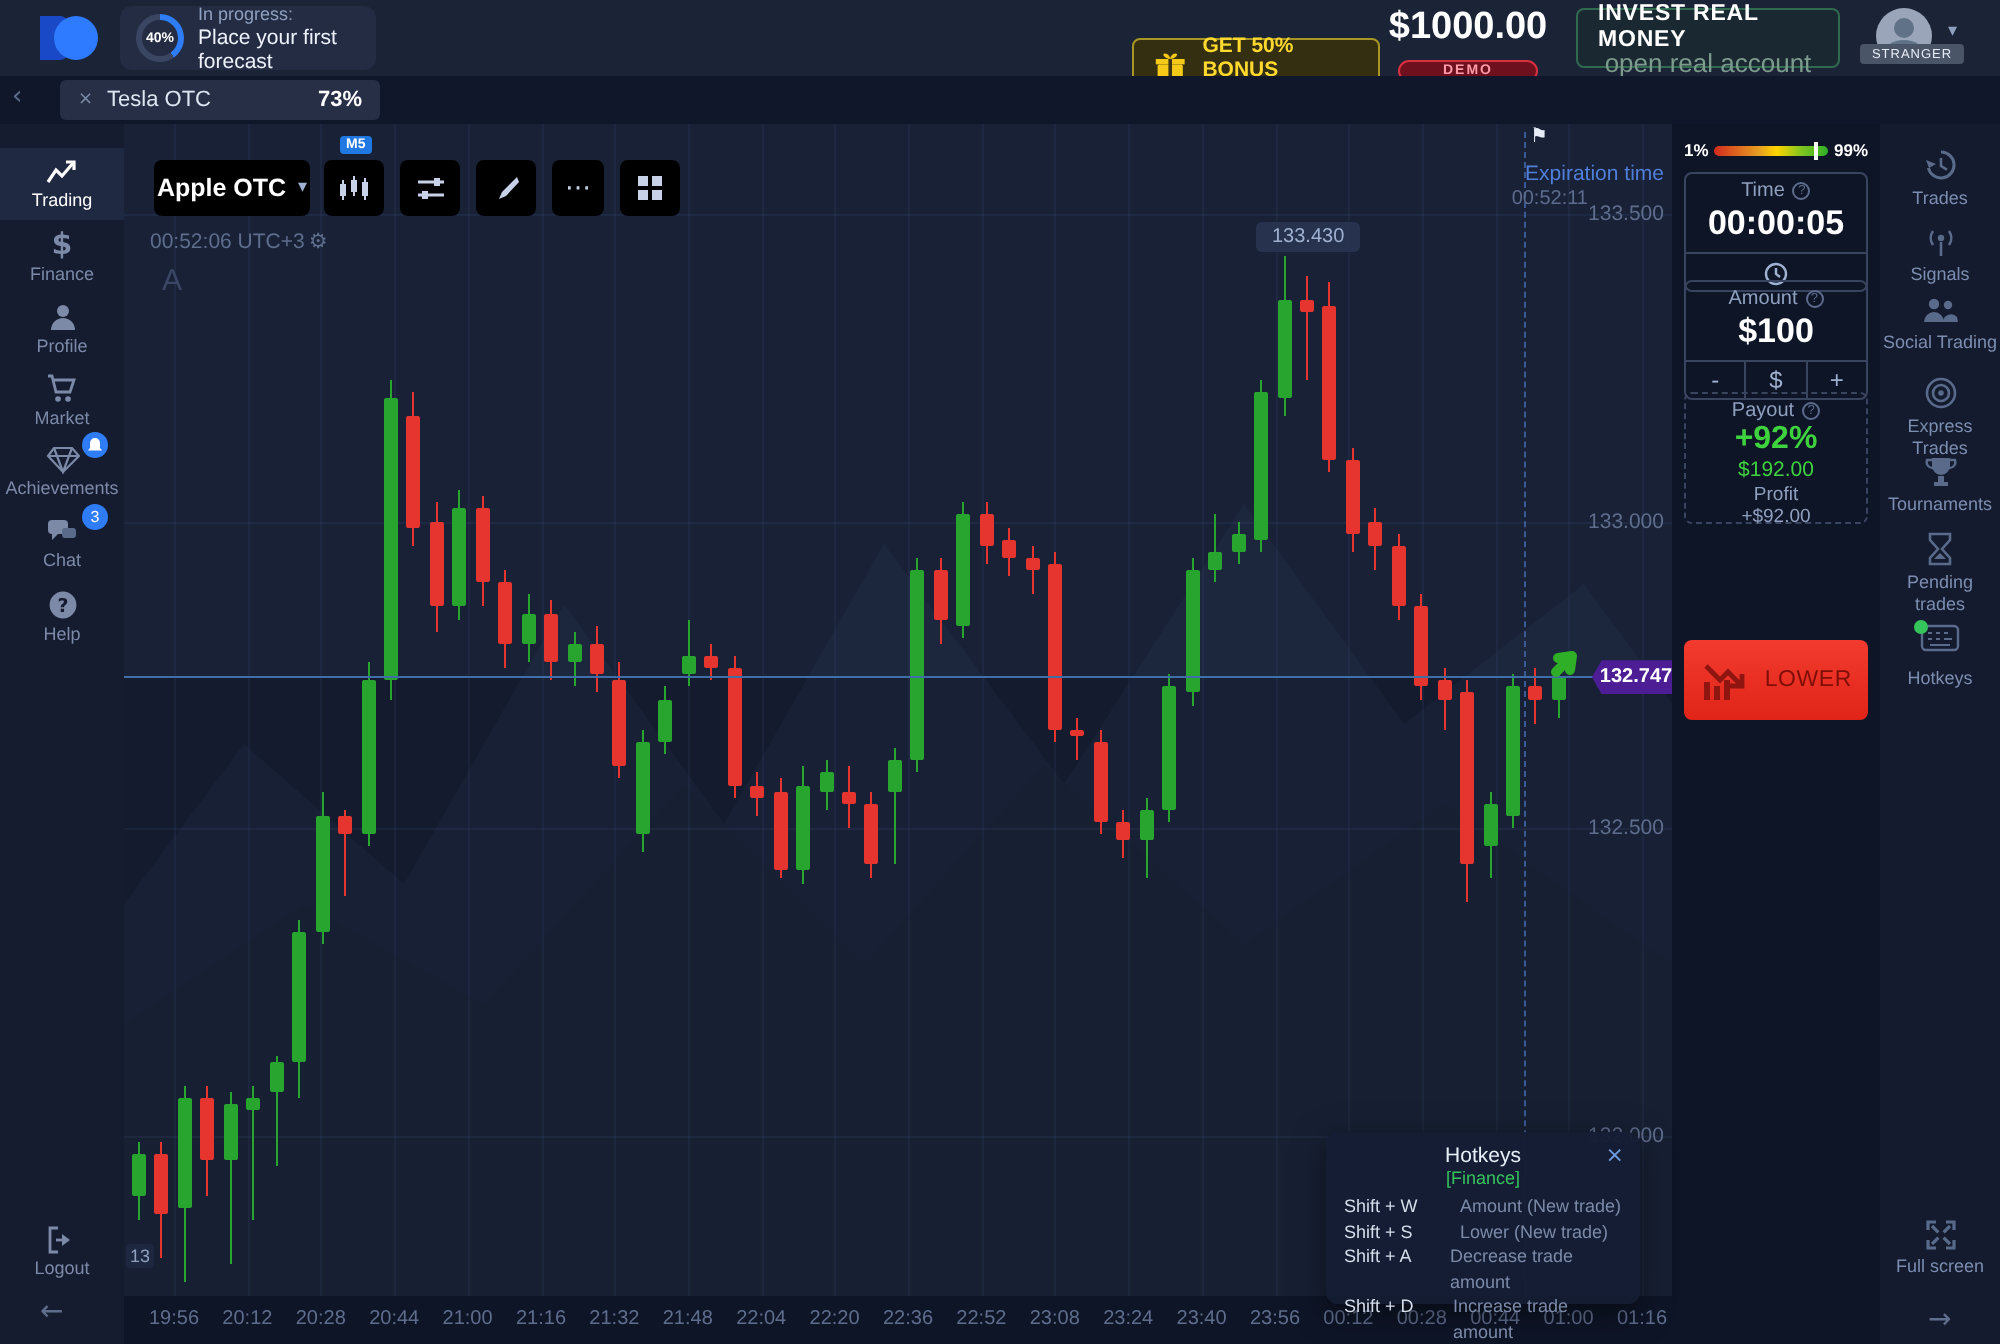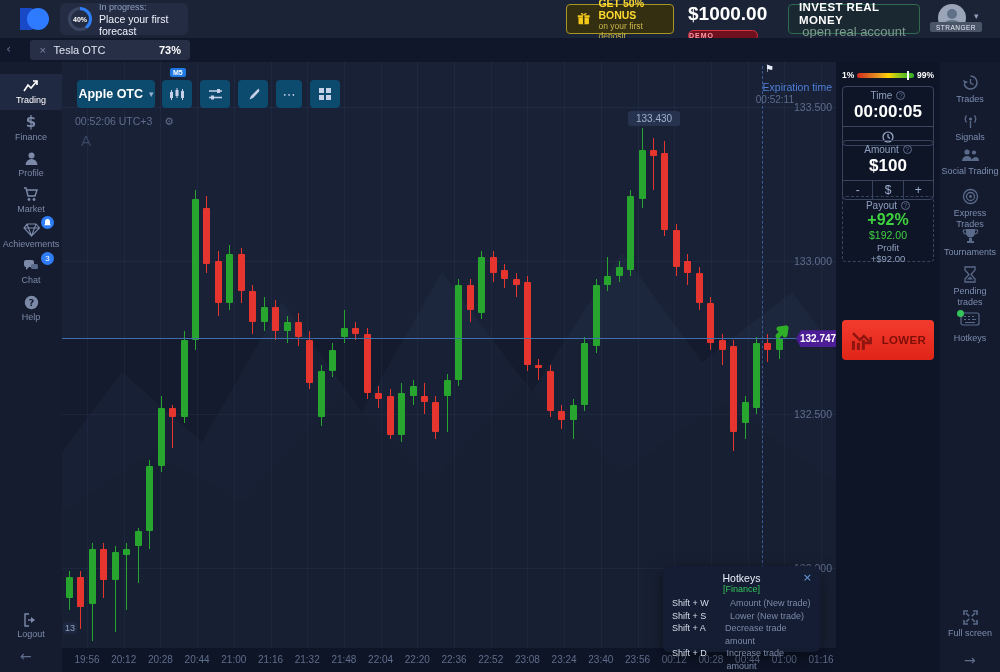--- a/index.html
+++ b/index.html
@@ -12,24 +12,24 @@
   #logo { position:absolute; left:18px; top:6px; width:32px; height:26px; }
   #progress-widget { position:absolute; left:60px; top:3px; width:128px; height:32px; background:#242c44; border-radius:6px; display:flex; align-items:center; padding:0 8px; gap:7px; cursor:pointer; }
   #progress-ring { width:24px; height:24px; border-radius:50%; background:conic-gradient(#2f7df6 0 40%, #3a4561 40% 100%); display:flex; align-items:center; justify-content:center; flex:0 0 24px; }
   #progress-ring .inner { width:18px; height:18px; border-radius:50%; background:#242c44; display:flex; align-items:center; justify-content:center; font-size:7px; font-weight:bold; color:#fff; }
   .pw-title { font-size:9px; color:#8fa0bf; line-height:11px; }
   .pw-sub { font-size:10.5px; color:#eef2fa; line-height:12px; }
   .hdr-btn { position:absolute; top:4px; height:30px; border-radius:4px; display:flex; align-items:center; padding:0 10px; gap:8px; cursor:pointer; }
   #safe-btn { left:437px; width:112px; background:#17304e; border:1px solid #2d6fb0; }
   #safe-btn .t1 { font-size:10.5px; color:#aed4ff; letter-spacing:.4px; }
   #safe-btn .t2 { font-size:8.5px; color:#6f93c0; }
-  #bonus-btn { left:566px; width:108px; background:#352f12; border:1px solid #a89627; }
+  #bonus-btn { left:566px; width:124px; background:#352f12; border:1px solid #a89627;margin-top:15px; }
   #bonus-btn .t1 { font-size:10.5px; color:#ffd92e; font-weight:bold; }
   #bonus-btn .t2 { font-size:8.5px; color:#c9b64a; }
-  #balance { position:absolute; left:688px; top:3px; width:92px; cursor:pointer; }
+  #balance { position:absolute; left:688px; top:3px; width:92px; text-align:center; cursor:pointer; }
   #balance .amt { font-size:19px; font-weight:bold; color:#fff; line-height:21px; }
   #balance .demo { display:inline-block; margin-top:1px; width:70px; font-size:7px; font-weight:bold; letter-spacing:1px; color:#ff9aa6; background:#6e101e; border:1px solid #d93040; border-radius:6px; padding:1px 0; }
   #invest-btn { left:788px; width:132px; background:rgba(25,52,42,.35); border:1px solid #2e6b4f; flex-direction:column; justify-content:center; gap:0; align-items:center; }
   #invest-btn .t1 { font-size:11.5px; font-weight:bold; color:#fff; letter-spacing:.4px; line-height:13px; }
   #invest-btn .t2 { font-size:13px; color:#7d9b8d; line-height:10px; }
   #avatar-block { position:absolute; left:930px; top:3px; width:56px; height:32px; cursor:pointer; }
   #avatar-circle { position:absolute; left:8px; top:1px; width:28px; height:28px; border-radius:50%; background:#9aa5ba; overflow:hidden; }
   #avatar-circle .head { position:absolute; left:9px; top:5px; width:10px; height:10px; border-radius:50%; background:#5f7287; }
   #avatar-circle .bodyp { position:absolute; left:4px; top:16px; width:20px; height:14px; border-radius:50% 50% 0 0; background:#5f7287; }
   #stranger { position:absolute; left:0; top:19px; width:52px; background:#4a5568; border-radius:2px; text-align:center; font-size:6.5px; letter-spacing:.5px; color:#e6ebf5; padding:1.5px 0; }
@@ -64,25 +64,25 @@
   #zone-high { position:absolute; left:0; top:0; width:774px; background:rgba(110,150,210,.05); }
   #cur-line { position:absolute; left:0; width:774px; height:1px; background:#3f6ea8; }
   #cur-badge { position:absolute; right:0; width:40px; height:17px; background:#4c1d95; color:#fff; font-size:10px; font-weight:bold; display:flex; align-items:center; justify-content:center; clip-path:polygon(0 50%, 12% 0, 100% 0, 100% 100%, 12% 100%); padding-left:4px; }
   #cur-arrow { position:absolute; }
   #exp-line { position:absolute; left:700px; top:4px; width:0; height:582px; border-left:1px dashed #3a5a94; }
   #exp-flag { position:absolute; left:703px; top:1px; color:#e8eef8; font-size:10px; }
   #exp-label { position:absolute; right:4px; top:19px; font-size:10.5px; color:#4f7fd9; }
   #exp-count { position:absolute; right:42px; top:32px; font-size:10px; color:#5d6b8c; }
   #high-marker { position:absolute; left:566px; top:49px; background:rgba(42,54,82,.85); border-radius:3px; padding:2px 8px; font-size:10px; color:#9fb0d0; }
   #low-clip { position:absolute; left:1px; top:560px; background:#1e2740; border-radius:2px; padding:1px 2px; font-size:9px; color:#8fa0bf; z-index:3; }
-  #clockline { position:absolute; left:13px; top:53px; font-size:10.5px; color:#5f6d8c; display:flex; gap:12px; align-items:center; }
+  #clockline { position:absolute; left:13px; top:53px; font-size:10.5px; color:#5f6d8c; display:flex; gap:2px; align-items:center; }
   #watermark { position:absolute; left:19px; top:70px; font-size:15px; color:#3a4663; }
 
   
-  .tb-btn { position:absolute; top:18px; height:28px; background:#0c4a6e; border-radius:4px; display:flex; align-items:center; justify-content:center; cursor:pointer; color:#c7d2e8; }
+  .tb-btn { position:absolute; top:18px; height:28px; background:#000000; border-radius:4px; display:flex; align-items:center; justify-content:center; cursor:pointer; color:#c7d2e8; }
   #sym-btn { left:15px; width:78px; gap:6px; font-size:12.5px; font-weight:bold; color:#fff; }
   #sym-btn .caret { font-size:9px; color:#9fb0d0; }
   #tf-badge { position:absolute; left:108px; top:6px; background:#2079e2; color:#fff; font-size:7px; font-weight:bold; border-radius:2px; padding:1px 3px; z-index:2; }
 
   
   #hotkeys { position:absolute; left:663px; top:566px; width:157px; height:86px; background:rgba(21,29,51,.96); border-radius:6px; box-shadow:0 4px 16px rgba(0,0,0,.5); padding:6px 9px; z-index:5; }
   #hotkeys .ttl { text-align:center; font-size:10.5px; color:#e8eef8; }
   #hotkeys .st { text-align:center; font-size:9px; color:#35c45c; margin-bottom:3px; }
   #hotkeys .close { position:absolute; right:8px; top:5px; color:#6f9ce0; font-size:11px; cursor:pointer; }
   .hk-row { display:flex; font-size:9px; line-height:12.5px; }
@@ -109,21 +109,21 @@
   #time-box { top:24px; }
   #amount-box { top:78px; }
   #payout-box { top:134px; height:66px; border-style:dashed; text-align:center; }
   #payout-box .pp { color:#3fd23f; font-size:16px; font-weight:bold; line-height:18px; }
   #payout-box .pa { color:#3fd23f; font-size:10.5px; line-height:13px; }
   #payout-box .pl { color:#8fa0bf; font-size:9.5px; line-height:11px; }
   .trade-btn { position:absolute; left:6px; width:92px; height:40px; border-radius:4px; display:flex; align-items:center; padding:0 8px; gap:6px; cursor:pointer; }
   #higher-btn { top:210px; background:linear-gradient(#3ec72b,#2eb31c); box-shadow:0 0 14px rgba(61,213,35,.45); }
   #higher-btn .t { margin-left:auto; font-size:11.5px; font-weight:bold; color:#0e5c0a; letter-spacing:.3px; }
   #lower-btn { top:258px; background:linear-gradient(#f23b2e,#e02418); }
-  #lower-btn .t { margin-left:auto; font-size:11.5px; font-weight:bold; color:#7e0f08; letter-spacing:.3px; }
+  #lower-btn .t { margin-left:auto; font-size:11.5px; font-weight:normal; color:#7e0f08; letter-spacing:.3px; }
 
   
   #rsidebar { position:absolute; left:940px; top:62px; width:60px; height:610px; background:#141b2e; }
   .rs-item { position:absolute; left:0; width:60px; display:flex; flex-direction:column; align-items:center; gap:3px; color:#5a6a8a; cursor:pointer; }
   .rs-item .lbl { font-size:9px; color:#7c8db0; text-align:center; line-height:10.5px; }
   #expand-right { position:absolute; left:24px; top:590px; color:#5f6d8c; font-size:14px; cursor:pointer; }
   .hk-dot { position:absolute; top:-2px; right:16px; width:7px; height:7px; border-radius:50%; background:#35c45c; }
 </style>
 </head>
 <body>

